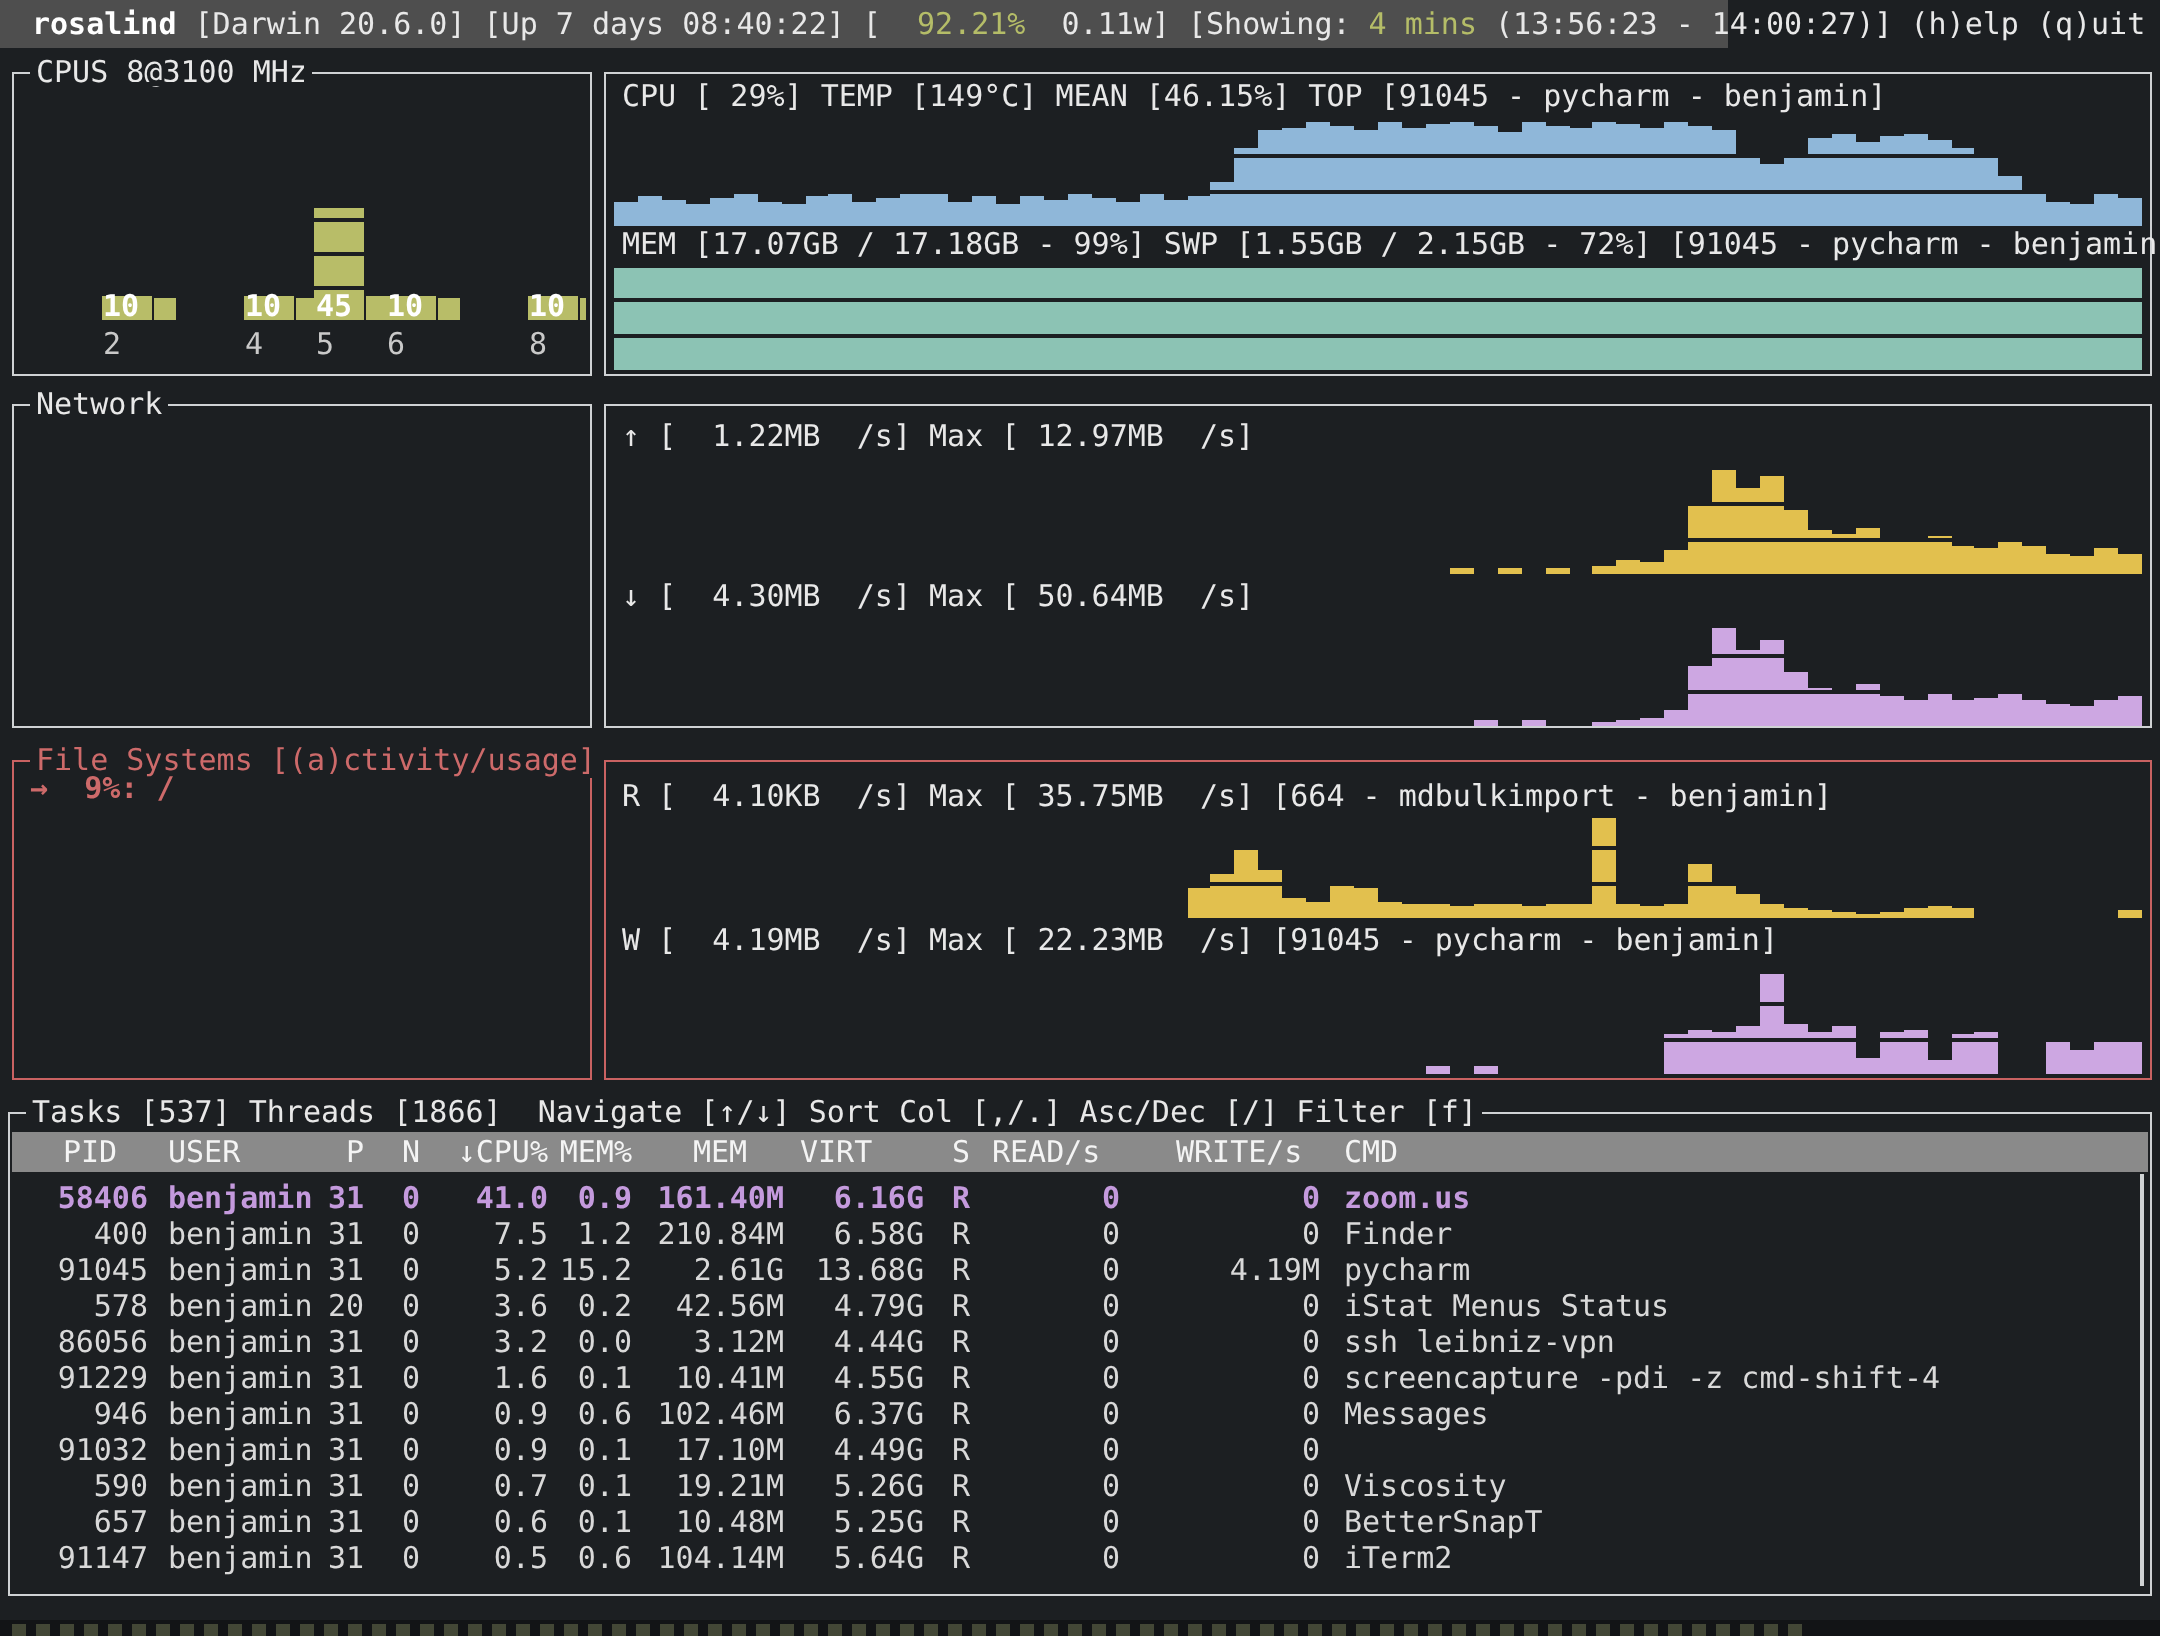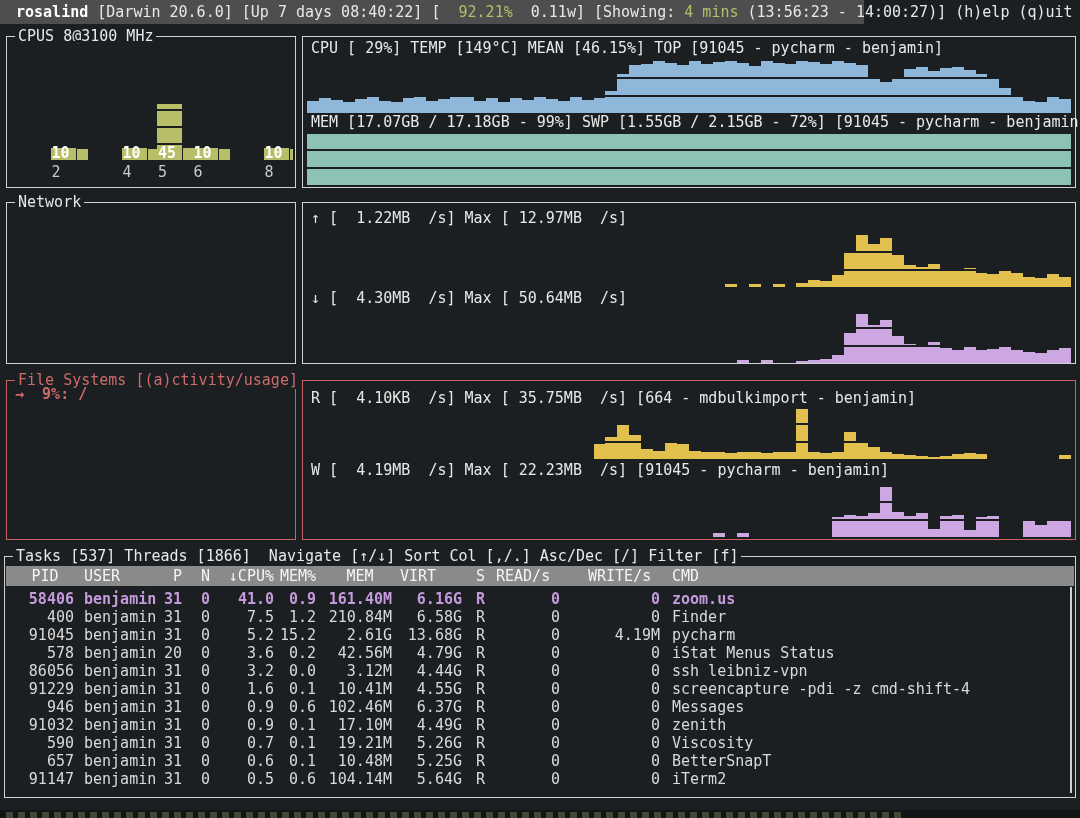--- a/index.html
+++ b/index.html
@@ -549,21 +549,21 @@
         <div class="cell c11">CMD</div>
       </div>
     <div class="proc-rows">
         <div class="prow selected"><div class="cell c0">58406</div><div class="cell c1">benjamin</div><div class="cell c2">31</div><div class="cell c3">0</div><div class="cell c4">41.0</div><div class="cell c5">0.9</div><div class="cell c6">161.40M</div><div class="cell c7">6.16G</div><div class="cell c8">R</div><div class="cell c9">0</div><div class="cell c10">0</div><div class="cell c11">zoom.us</div></div>
         <div class="prow"><div class="cell c0">400</div><div class="cell c1">benjamin</div><div class="cell c2">31</div><div class="cell c3">0</div><div class="cell c4">7.5</div><div class="cell c5">1.2</div><div class="cell c6">210.84M</div><div class="cell c7">6.58G</div><div class="cell c8">R</div><div class="cell c9">0</div><div class="cell c10">0</div><div class="cell c11">Finder</div></div>
         <div class="prow"><div class="cell c0">91045</div><div class="cell c1">benjamin</div><div class="cell c2">31</div><div class="cell c3">0</div><div class="cell c4">5.2</div><div class="cell c5">15.2</div><div class="cell c6">2.61G</div><div class="cell c7">13.68G</div><div class="cell c8">R</div><div class="cell c9">0</div><div class="cell c10">4.19M</div><div class="cell c11">pycharm</div></div>
         <div class="prow"><div class="cell c0">578</div><div class="cell c1">benjamin</div><div class="cell c2">20</div><div class="cell c3">0</div><div class="cell c4">3.6</div><div class="cell c5">0.2</div><div class="cell c6">42.56M</div><div class="cell c7">4.79G</div><div class="cell c8">R</div><div class="cell c9">0</div><div class="cell c10">0</div><div class="cell c11">iStat Menus Status</div></div>
         <div class="prow"><div class="cell c0">86056</div><div class="cell c1">benjamin</div><div class="cell c2">31</div><div class="cell c3">0</div><div class="cell c4">3.2</div><div class="cell c5">0.0</div><div class="cell c6">3.12M</div><div class="cell c7">4.44G</div><div class="cell c8">R</div><div class="cell c9">0</div><div class="cell c10">0</div><div class="cell c11">ssh leibniz-vpn</div></div>
         <div class="prow"><div class="cell c0">91229</div><div class="cell c1">benjamin</div><div class="cell c2">31</div><div class="cell c3">0</div><div class="cell c4">1.6</div><div class="cell c5">0.1</div><div class="cell c6">10.41M</div><div class="cell c7">4.55G</div><div class="cell c8">R</div><div class="cell c9">0</div><div class="cell c10">0</div><div class="cell c11">screencapture -pdi -z cmd-shift-4</div></div>
         <div class="prow"><div class="cell c0">946</div><div class="cell c1">benjamin</div><div class="cell c2">31</div><div class="cell c3">0</div><div class="cell c4">0.9</div><div class="cell c5">0.6</div><div class="cell c6">102.46M</div><div class="cell c7">6.37G</div><div class="cell c8">R</div><div class="cell c9">0</div><div class="cell c10">0</div><div class="cell c11">Messages</div></div>
-        <div class="prow"><div class="cell c0">91032</div><div class="cell c1">benjamin</div><div class="cell c2">31</div><div class="cell c3">0</div><div class="cell c4">0.9</div><div class="cell c5">0.1</div><div class="cell c6">17.10M</div><div class="cell c7">4.49G</div><div class="cell c8">R</div><div class="cell c9">0</div><div class="cell c10">0</div><div class="cell c11">zenith</div></div>
+        <div class="prow"><div class="cell c0">91032</div><div class="cell c1">benjamin</div><div class="cell c2">31</div><div class="cell c3">0</div><div class="cell c4">0.9</div><div class="cell c5">0.1</div><div class="cell c6">17.10M</div><div class="cell c7">4.49G</div><div class="cell c8">R</div><div class="cell c9">0</div><div class="cell c10">0</div></div>
         <div class="prow"><div class="cell c0">590</div><div class="cell c1">benjamin</div><div class="cell c2">31</div><div class="cell c3">0</div><div class="cell c4">0.7</div><div class="cell c5">0.1</div><div class="cell c6">19.21M</div><div class="cell c7">5.26G</div><div class="cell c8">R</div><div class="cell c9">0</div><div class="cell c10">0</div><div class="cell c11">Viscosity</div></div>
         <div class="prow"><div class="cell c0">657</div><div class="cell c1">benjamin</div><div class="cell c2">31</div><div class="cell c3">0</div><div class="cell c4">0.6</div><div class="cell c5">0.1</div><div class="cell c6">10.48M</div><div class="cell c7">5.25G</div><div class="cell c8">R</div><div class="cell c9">0</div><div class="cell c10">0</div><div class="cell c11">BetterSnapT</div></div>
         <div class="prow"><div class="cell c0">91147</div><div class="cell c1">benjamin</div><div class="cell c2">31</div><div class="cell c3">0</div><div class="cell c4">0.5</div><div class="cell c5">0.6</div><div class="cell c6">104.14M</div><div class="cell c7">5.64G</div><div class="cell c8">R</div><div class="cell c9">0</div><div class="cell c10">0</div><div class="cell c11">iTerm2</div></div>
       </div>
     <div class="proc-scrollbar"></div>
   </div>
 
   <div class="bottom-sliver">
     <div class="marks"></div>
   </div>

